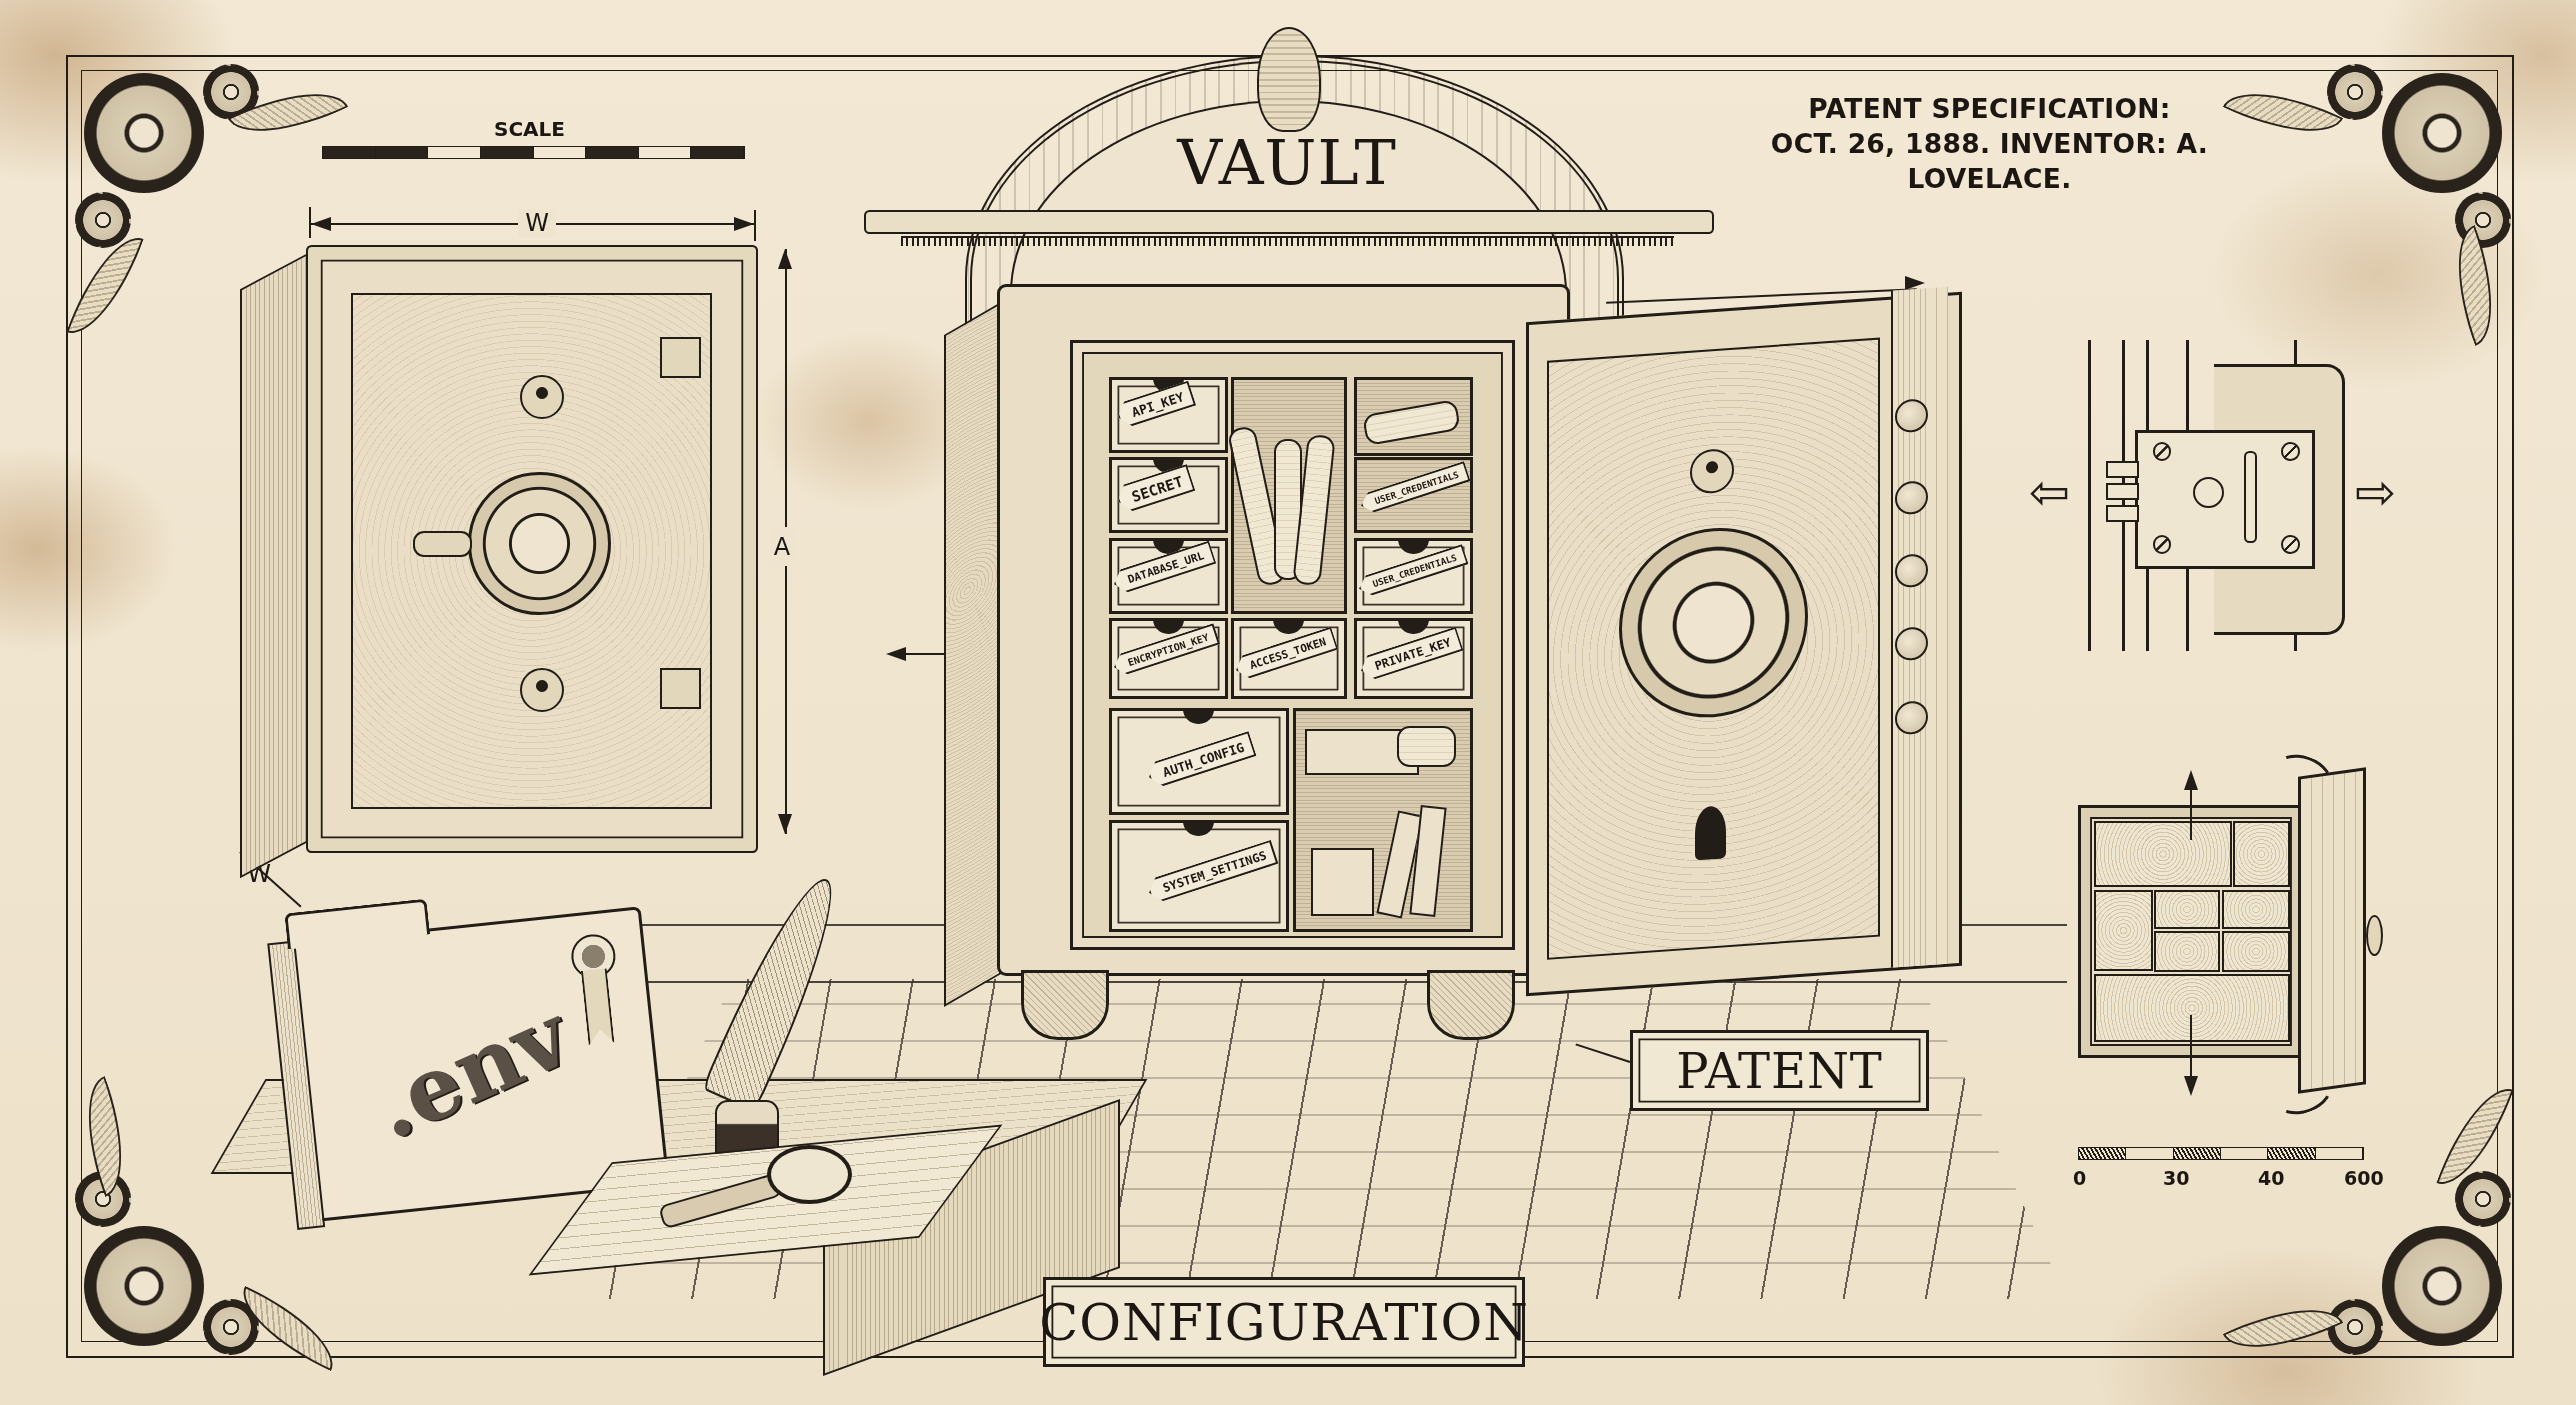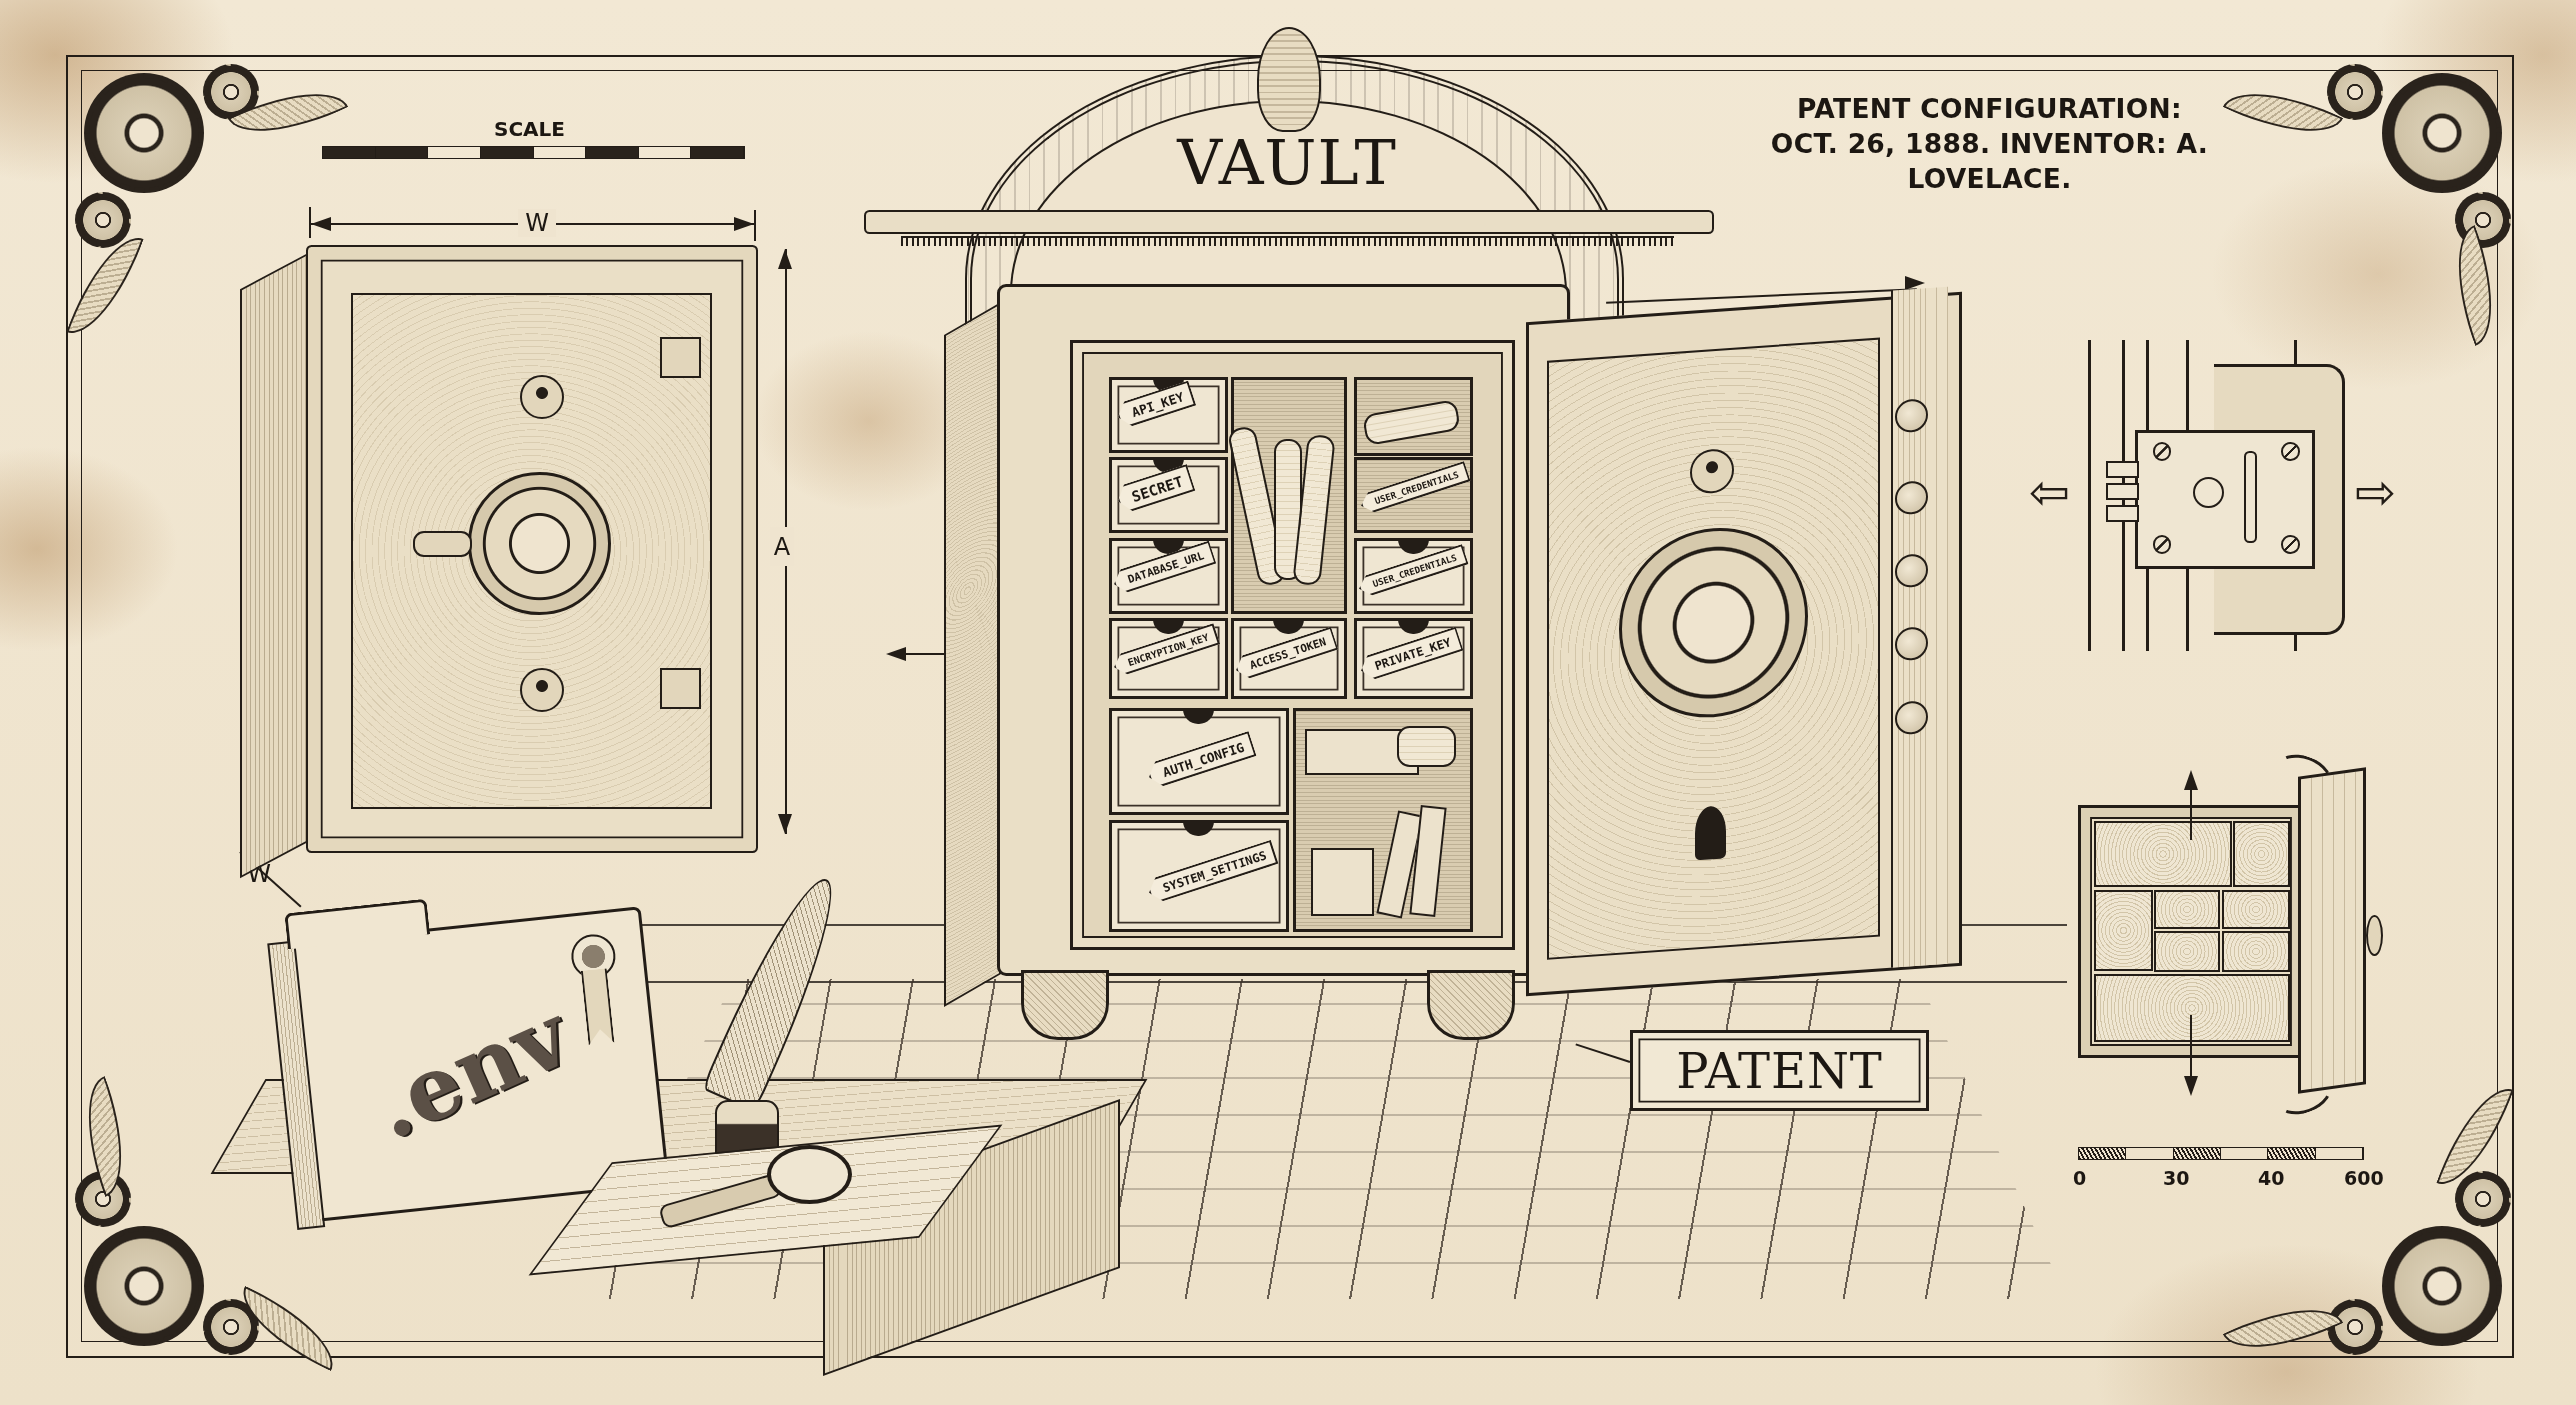--- a/index.html
+++ b/index.html
@@ -157,21 +157,21 @@
   <div class="arch">
     <div class="arch-curve"></div>
     <div class="arch-fill"></div>
     <div class="fleur"></div>
     <div class="arch-base"></div>
     <div class="arch-base2"></div>
     <div class="title-vault label-serif">VAULT</div>
   </div>
 
   <div class="patent">
-    <div>PATENT CONFIGURATION:</div>
+    <div>PATENT SPECIFICATION:</div>
     <div>OCT. 26, 1888. INVENTOR: A. LOVELACE.</div>
   </div>
 
   <div class="scale-label">SCALE</div>
   <div class="scalebar">
     <span class="d"></span>
       <span class="d"></span>
       <span></span>
       <span class="d"></span>
       <span></span>
@@ -295,20 +295,21 @@
     <div class="env-text">.env</div>
     <div class="seal"></div>
     <div class="ribbon"></div>
   </div>
   <div class="quill"></div>
   <div class="inkwell"></div>
   <div class="papers"></div>
   <div class="mag-handle"></div>
   <div class="magnifier"></div>
 
+  <div class="plaque config label-serif">CONFIGURATION</div>
 
   <div class="lock-rail" style="left:2088px;"></div>
   <div class="lock-rail" style="left:2122px;"></div>
   <div class="lock-rail" style="left:2146px;"></div>
   <div class="lock-rail" style="left:2186px;"></div>
   <div class="lock-rail" style="left:2294px;"></div>
   <div class="lock-bracket"></div>
   <div class="lock-plate">
     <div class="screw" style="left:14.6px;top:9.1px;"></div>
     <div class="screw" style="left:143px;top:9.1px;"></div>

